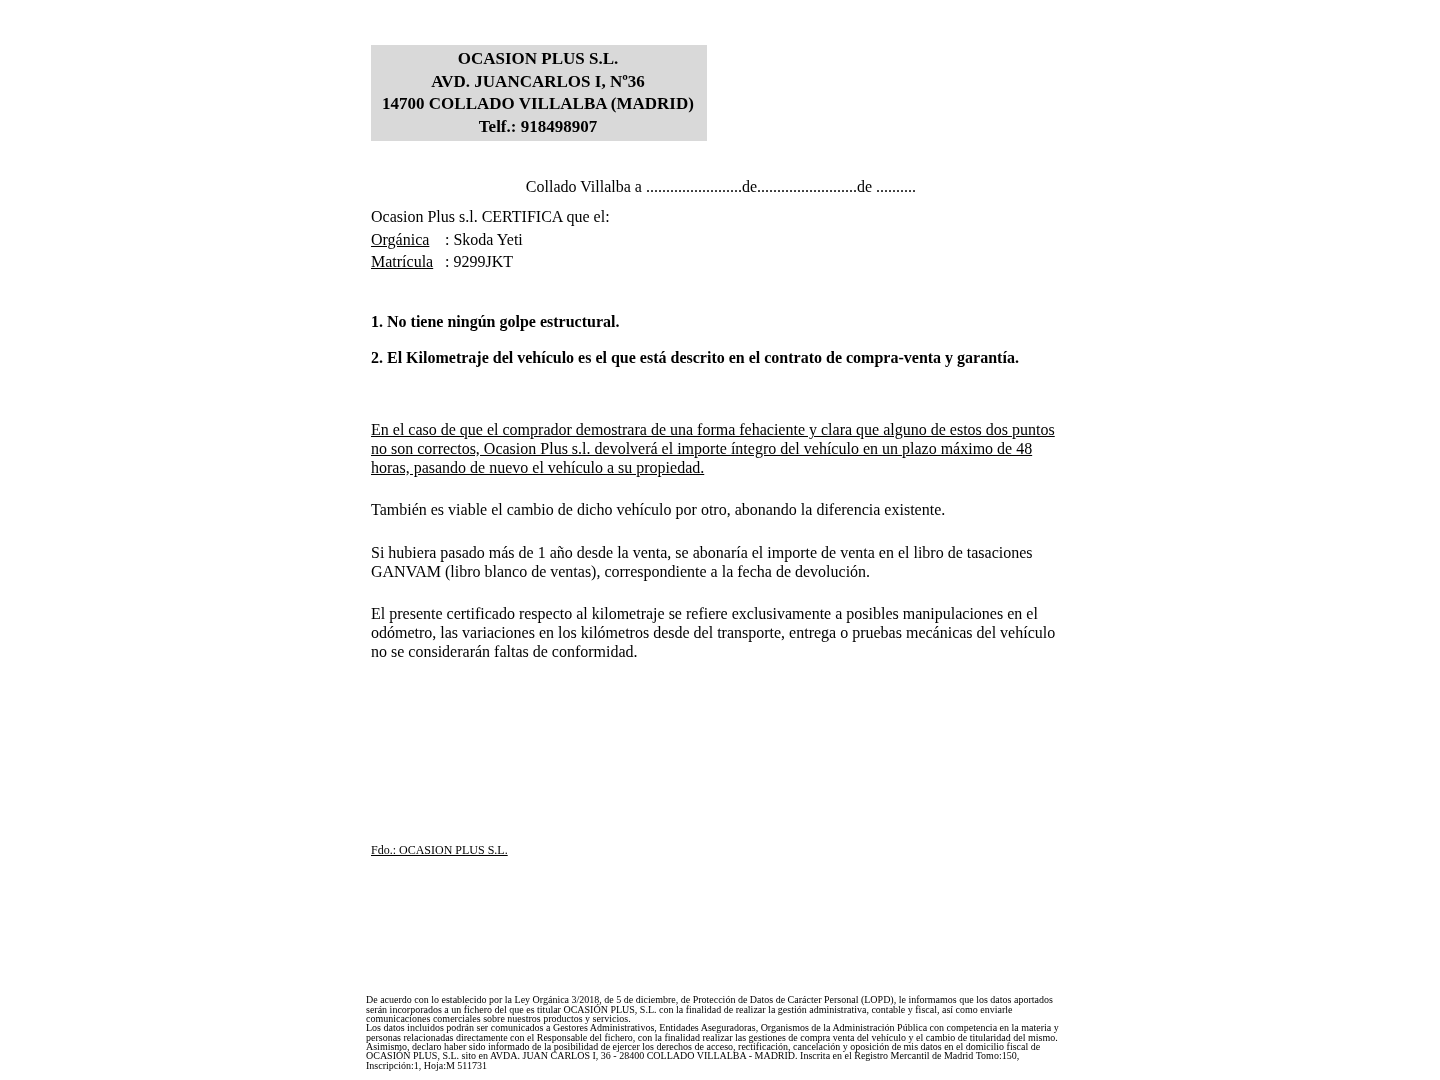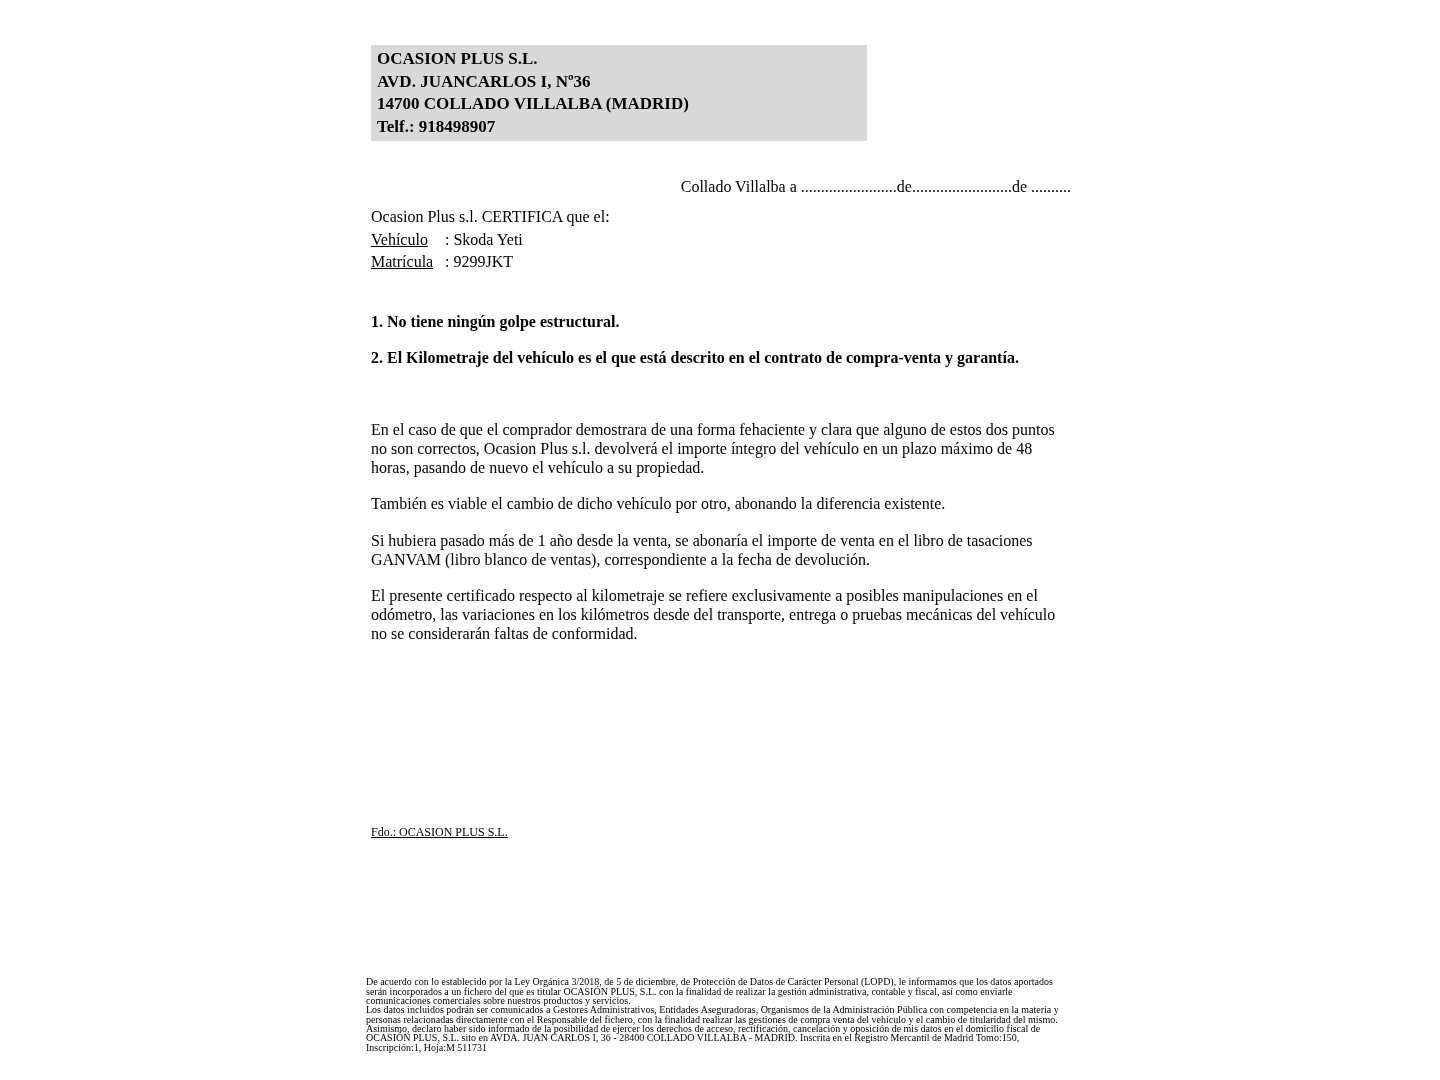--- a/index.html
+++ b/index.html
@@ -12,31 +12,32 @@
     font-family: "Liberation Serif", serif;
     color: #000000;
   }
   .doc {
     position: absolute;
     left: 371px;
     top: 45px;
     width: 700px;
   }
   .header-box {
-    width: 496px;
+    width: 336px;
     box-sizing: border-box;
     background: #d9d9d9;
     padding: 3px 8px 3px 6px;
     font-weight: bold;
     font-size: 17px;
     line-height: 22.6px;
+    text-align: center;
   }
   .date-line {
     margin-top: 35px;
-    text-align: right;
+    text-align: center;
     font-size: 16px;
     line-height: 22px;
     white-space: nowrap;
   }
   .cert {
     margin-top: 8px;
     font-size: 16px;
     line-height: 22.4px;
   }
   .field-label {
@@ -47,23 +48,23 @@
   .point {
     font-size: 16px;
     line-height: 18.5px;
     font-weight: bold;
   }
   .point-first { margin-top: 39px; }
   .point-next  { margin-top: 17.5px; }
   .para {
     font-size: 16px;
     line-height: 18.7px;
-    margin-top: 18px;
+    margin-top: 24px;
   }
-  .para-first { margin-top: 54px; }
+  .para-first { margin-top: 54px; text-decoration: underline; }
   .signature {
     margin-top: 178px;
     font-size: 12px;
     line-height: 22px;
     text-decoration: underline;
   }
   .legal {
     margin-top: 134px;
     margin-left: -5px;
     width: 706px;
@@ -80,21 +81,21 @@
     <div>OCASION PLUS S.L.</div>
     <div>AVD. JUANCARLOS I, Nº36</div>
     <div>14700 COLLADO VILLALBA (MADRID)</div>
     <div>Telf.: 918498907</div>
   </div>
 
   <div class="date-line">Collado Villalba a ........................de.........................de ..........</div>
 
   <div class="cert">
     <div>Ocasion Plus s.l. CERTIFICA que el:</div>
-    <div><span class="field-label">Vehículo</span><span>: Skoda Yeti</span></div>
+    <div><span class="field-label">Orgánica</span><span>: Skoda Yeti</span></div>
     <div><span class="field-label">Matrícula</span><span>: 9299JKT</span></div>
   </div>
 
   <div class="point point-first">1. No tiene ningún golpe estructural.</div>
   <div class="point point-next">2. El Kilometraje del vehículo es el que está descrito en el contrato de compra-venta y garantía.</div>
 
   <div class="para para-first">En el caso de que el comprador demostrara de una forma fehaciente y clara que alguno de estos dos puntos no son correctos, Ocasion Plus s.l. devolverá el importe íntegro del vehículo en un plazo máximo de 48 horas, pasando de nuevo el vehículo a su propiedad.</div>
   <div class="para">También es viable el cambio de dicho vehículo por otro, abonando la diferencia existente.</div>
   <div class="para">Si hubiera pasado más de 1 año desde la venta, se abonaría el importe de venta en el libro de tasaciones GANVAM (libro blanco de ventas), correspondiente a la fecha de devolución.</div>
   <div class="para">El presente certificado respecto al kilometraje se refiere exclusivamente a posibles manipulaciones en el odómetro, las variaciones en los kilómetros desde del transporte, entrega o pruebas mecánicas del vehículo no se considerarán faltas de conformidad.</div>

